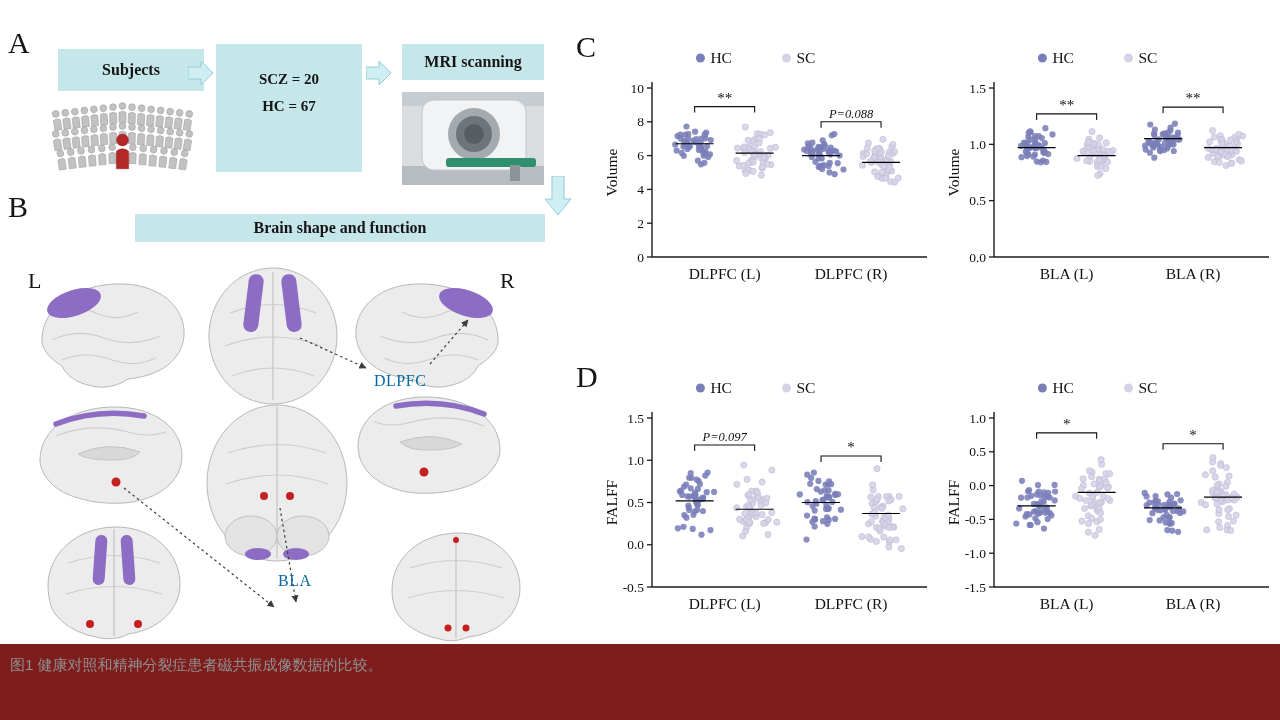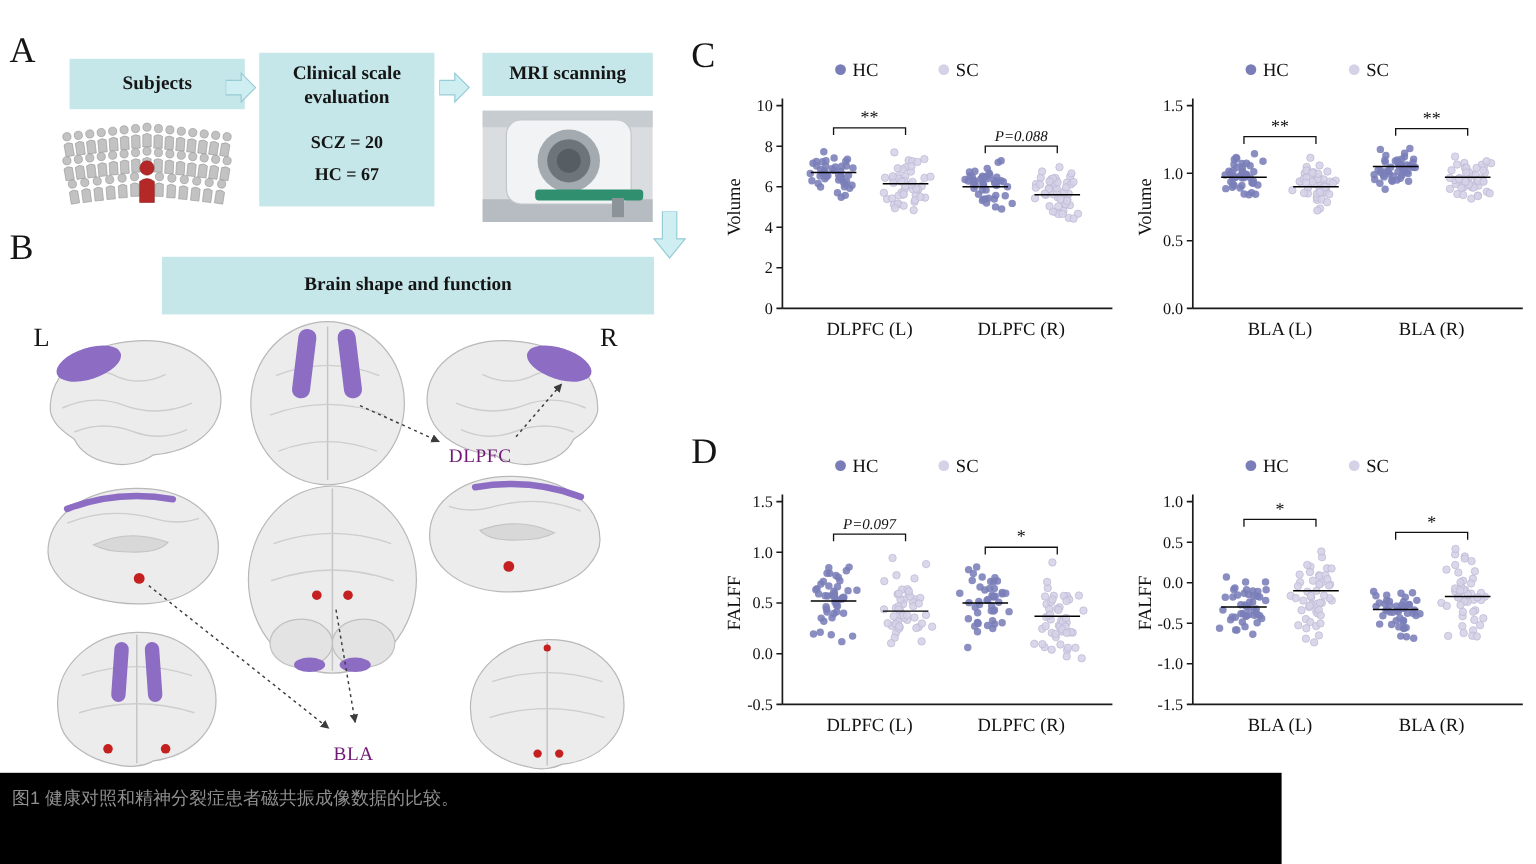--- a/index.html
+++ b/index.html
@@ -5,22 +5,22 @@
   *{margin:0;padding:0;box-sizing:border-box}
   html,body{width:1280px;height:720px;background:#ffffff;overflow:hidden;
     font-family:"Liberation Serif","DejaVu Serif",serif;color:#111}
   .abs{position:absolute}
   .panel-letter{font-size:30px;color:#151515}
   .cyanbox{background:var(--box-bg,#c6e7ea);display:flex;flex-direction:column;
     align-items:center;justify-content:center;text-align:center;
     font-weight:bold;font-size:16px;line-height:1.25;color:#151515}
   .cyanbox .stats{margin-top:14px;font-size:15px;line-height:1.8}
   .hemi-label{font-size:22px;color:#151515}
-  .region-label{font-size:16px;color:#701a75;letter-spacing:.5px}
-  .caption-bar{left:0;top:644px;width:1068px;height:76px;background:#000000}
+  .region-label{font-size:16px;color:#0369a1;letter-spacing:.5px}
+  .caption-bar{left:0;top:644px;width:1280px;height:76px;background:#7f1d1d}
   .caption-text{position:absolute;left:10px;top:12px;font-size:15px;color:#8f8f8f;
     font-family:"Liberation Sans","DejaVu Sans",sans-serif}
   svg{display:block}
 </style>
 </head>
 <body>
 
 <div class="abs panel-letter" style="left:8px;top:26px">A</div>
 
 <div class="abs cyanbox" style="left:58px;top:49px;width:146px;height:42px">
@@ -200,21 +200,20 @@
       <circle cx="72.5" cy="44" r="5.95" fill="#b42828" stroke="#8f1d1d" stroke-width="0.5"></circle>
       <path d="M 66.375 72.7 L 66.375 55.2 Q 72.5 50.45 78.625 55.2 L 78.625 72.7 Z" fill="#b42828" stroke="#8f1d1d" stroke-width="0.5"></path>
     </g>
   </svg>
 
 <svg class="abs" style="left:188px;top:60px" width="26" height="26">
   <polygon points="0,7 13,7 13,1 25,13 13,25 13,19 0,19" style="fill:var(--arrow-fill);stroke:var(--arrow-edge);stroke-width:1"></polygon>
 </svg>
 
 <div class="abs cyanbox" style="left:216px;top:44px;width:146px;height:128px;justify-content:flex-start;padding-top:8px">
-  <span style="width:120px">Clinical scale evaluation</span>
   <div class="stats">
     <div>SCZ = 20</div>
     <div>HC = 67</div>
   </div>
 </div>
 
 <svg class="abs" style="left:366px;top:60px" width="26" height="26">
   <polygon points="0,7 13,7 13,1 25,13 13,25 13,19 0,19" style="fill:var(--arrow-fill);stroke:var(--arrow-edge);stroke-width:1"></polygon>
 </svg>
 
@@ -233,21 +232,21 @@
   <rect x="44" y="66" width="90" height="9" rx="3" fill="#2f8f6e"></rect>
   <rect x="108" y="73" width="10" height="16" fill="#8d9499"></rect>
 </svg>
 
 <svg class="abs" style="left:544px;top:176px" width="28" height="40">
   <polygon points="8,0 20,0 20,23 27,23 14,39 1,23 8,23" style="fill:var(--arrow-fill);stroke:var(--arrow-edge);stroke-width:1"></polygon>
 </svg>
 
 <div class="abs panel-letter" style="left:8px;top:190px">B</div>
 
-<div class="abs cyanbox" style="left:135px;top:214px;width:410px;height:48px">
+<div class="abs cyanbox" style="left:135px;top:214px;width:410px;height:28px">
   <span>Brain shape and function</span>
 </div>
 
 <div class="abs hemi-label" style="left:28px;top:268px">L</div>
 <div class="abs hemi-label" style="left:500px;top:268px">R</div>
 
 <svg class="abs" style="left:20px;top:258px" width="540" height="390" viewBox="0 0 540 390">
   <defs>
     <marker id="ah" markerWidth="8" markerHeight="8" refX="5.5" refY="3" orient="auto">
       <path d="M0,0 L6,3 L0,6 Z" fill="#3c3c3c"></path>
@@ -330,21 +329,21 @@
     <circle cx="446" cy="370" r="3.5" style="fill:var(--bla-red)"></circle>
   </g>
 
   <line x1="280" y1="80" x2="346" y2="110" stroke="#3c3c3c" stroke-width="1.2" stroke-dasharray="2.5,3" marker-end="url(#ah)"></line>
   <line x1="410" y1="106" x2="448" y2="62" stroke="#3c3c3c" stroke-width="1.2" stroke-dasharray="2.5,3" marker-end="url(#ah)"></line>
   <line x1="104" y1="230" x2="254" y2="349" stroke="#3c3c3c" stroke-width="1.2" stroke-dasharray="2.5,3" marker-end="url(#ah)"></line>
   <line x1="260" y1="250" x2="276" y2="344" stroke="#3c3c3c" stroke-width="1.2" stroke-dasharray="2.5,3" marker-end="url(#ah)"></line>
 </svg>
 
 <div class="abs region-label" style="left:374px;top:372px">DLPFC</div>
-<div class="abs region-label" style="left:278px;top:620px">BLA</div>
+<div class="abs region-label" style="left:278px;top:572px">BLA</div>
 
 <div class="abs panel-letter" style="left:576px;top:30px">C</div>
 <div class="abs" style="left:598px;top:42px">
   <svg width="335" height="255">
       <line x1="54" y1="40" x2="54" y2="215" stroke="#1a1a1a" stroke-width="1.4"></line>
       <line x1="54" y1="215" x2="329" y2="215" stroke="#1a1a1a" stroke-width="1.4"></line>
       <line x1="49" y1="215" x2="54" y2="215" stroke="#1a1a1a" stroke-width="1.3"></line>
       <text x="46" y="219.5" text-anchor="end" font-size="13.5" fill="#111" font-family="&quot;Liberation Serif&quot;,&quot;DejaVu Serif&quot;,serif">0</text>
       <line x1="49" y1="181.20000000000002" x2="54" y2="181.20000000000002" stroke="#1a1a1a" stroke-width="1.3"></line>
       <text x="46" y="185.70000000000002" text-anchor="end" font-size="13.5" fill="#111" font-family="&quot;Liberation Serif&quot;,&quot;DejaVu Serif&quot;,serif">2</text>

